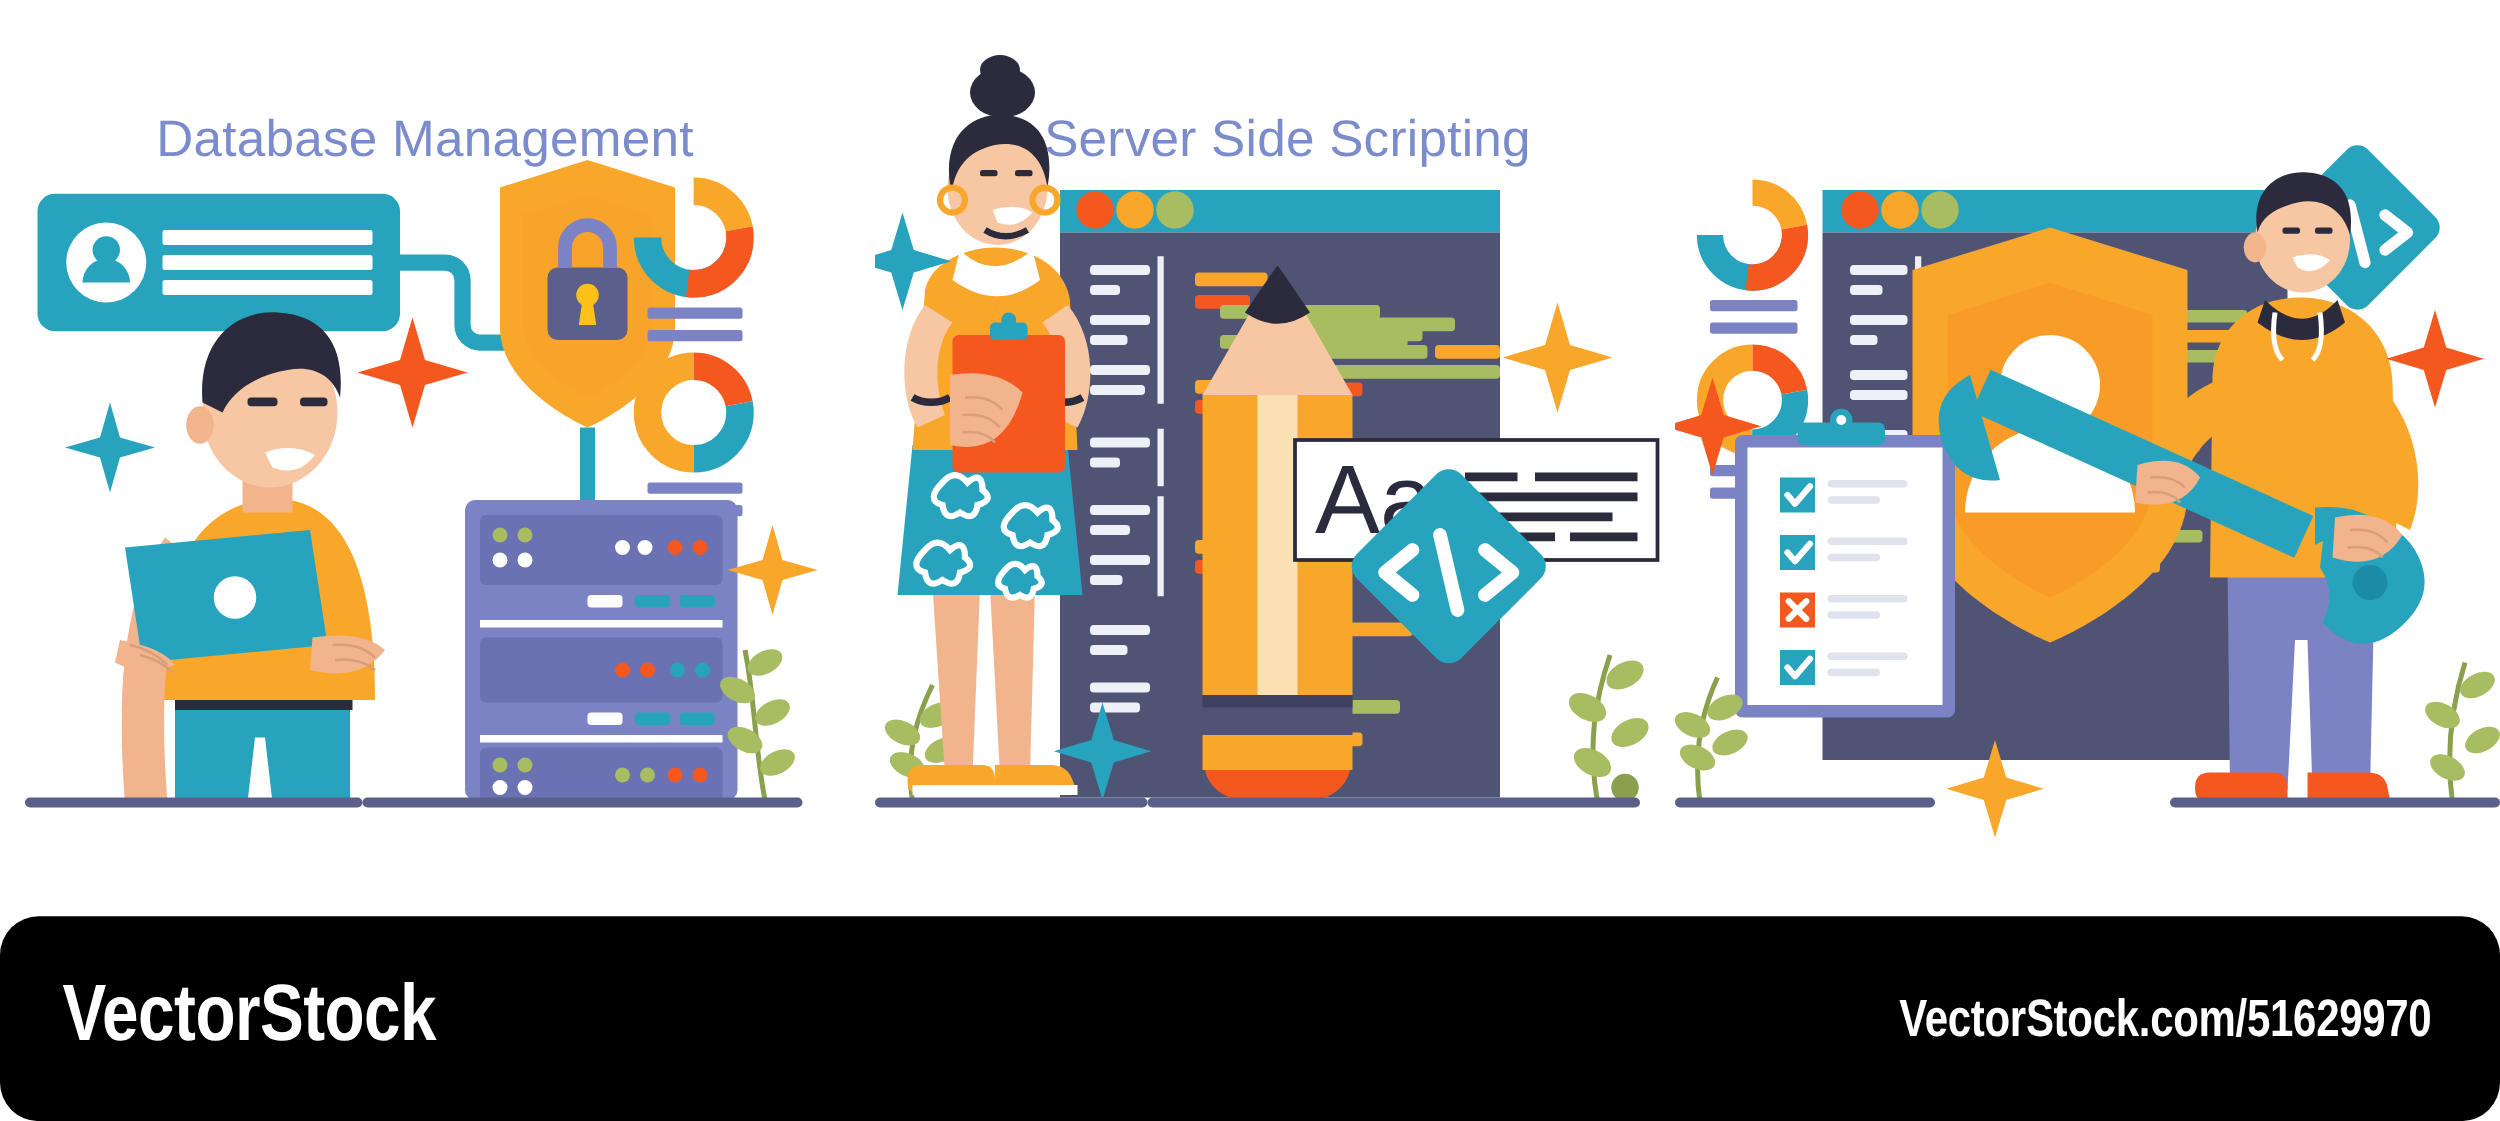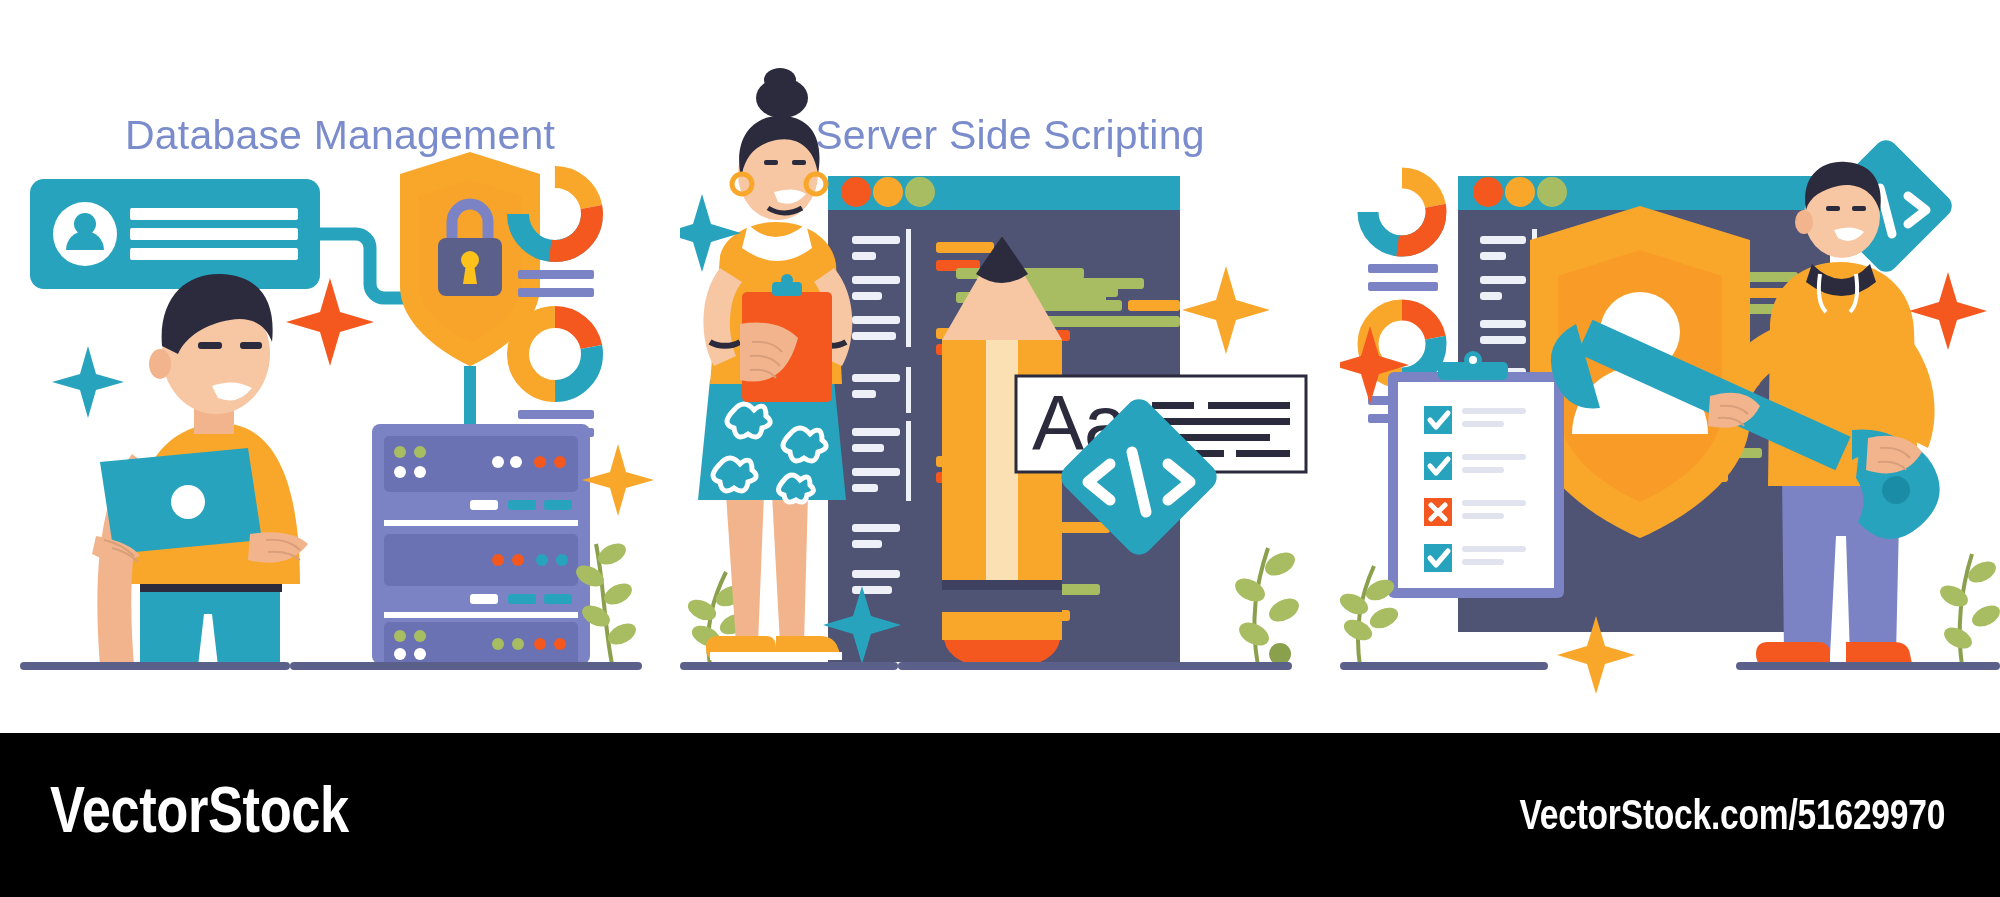--- a/index.html
+++ b/index.html
@@ -6,41 +6,42 @@
   html, body { margin:0; padding:0; }
   body {
     width:2000px; height:897px;
     background:#ffffff;
     font-family:"Liberation Sans", sans-serif;
     overflow:hidden;
     position:relative;
   }
   .stage { position:absolute; left:0; top:0; width:2000px; height:733px; background:#fff; }
 
-  .panel { position:absolute; top:0; height:733px;margin-top:24px; }
+  .panel { position:absolute; top:0; height:733px; }
   #panel-1 { left:0;    width:680px; }
-  #panel-2 { left:680px; width:660px; }
+  #panel-2 { left:700px; width:660px; }
   #panel-3 { left:1340px; width:660px; }
 
   .panel-title {
     position:absolute; top:88px; left:0; width:100%;
     text-align:center;
     font-size:41px;
     color:#7b8ccc;
     font-family:"Liberation Sans", sans-serif;
     font-weight:400;
     letter-spacing:0.2px;
     white-space:nowrap;
   }
   .svg-art { position:absolute; left:0; top:0; width:100%; height:733px; }
 
   
   .watermark-bar {
     position:absolute; left:0; top:733px; width:2000px; height:164px;
     background:#000000;
+    border-radius:31px;
   }
   .wm-logo {
     position:absolute; left:50px; top:40px;
     color:#ffffff; font-size:64px; font-weight:700;
     font-family:"Liberation Sans Narrow","Liberation Sans", sans-serif;
     transform:scaleX(0.82); transform-origin:left center;
     letter-spacing:-0.5px;
   }
   .wm-url {
     position:absolute; right:55px; top:58px;

